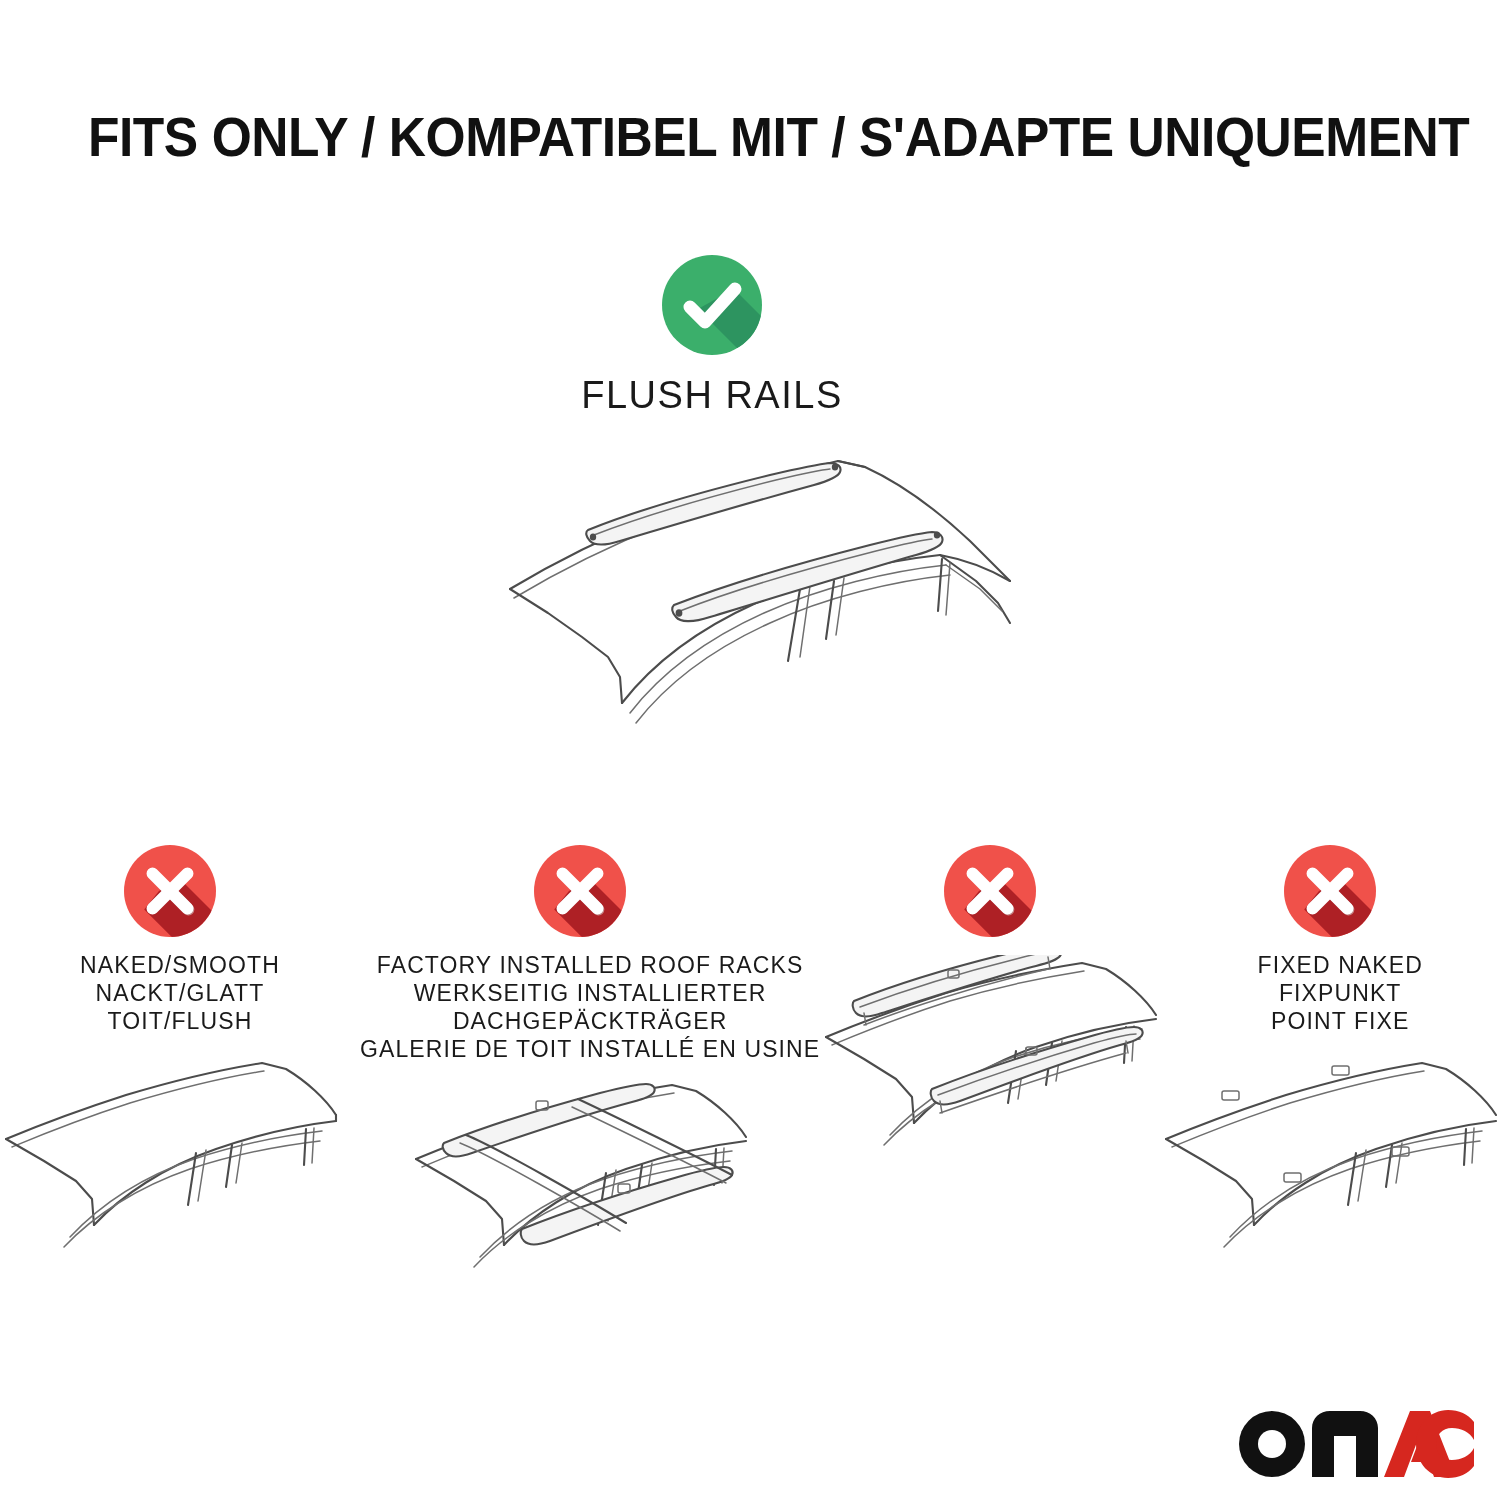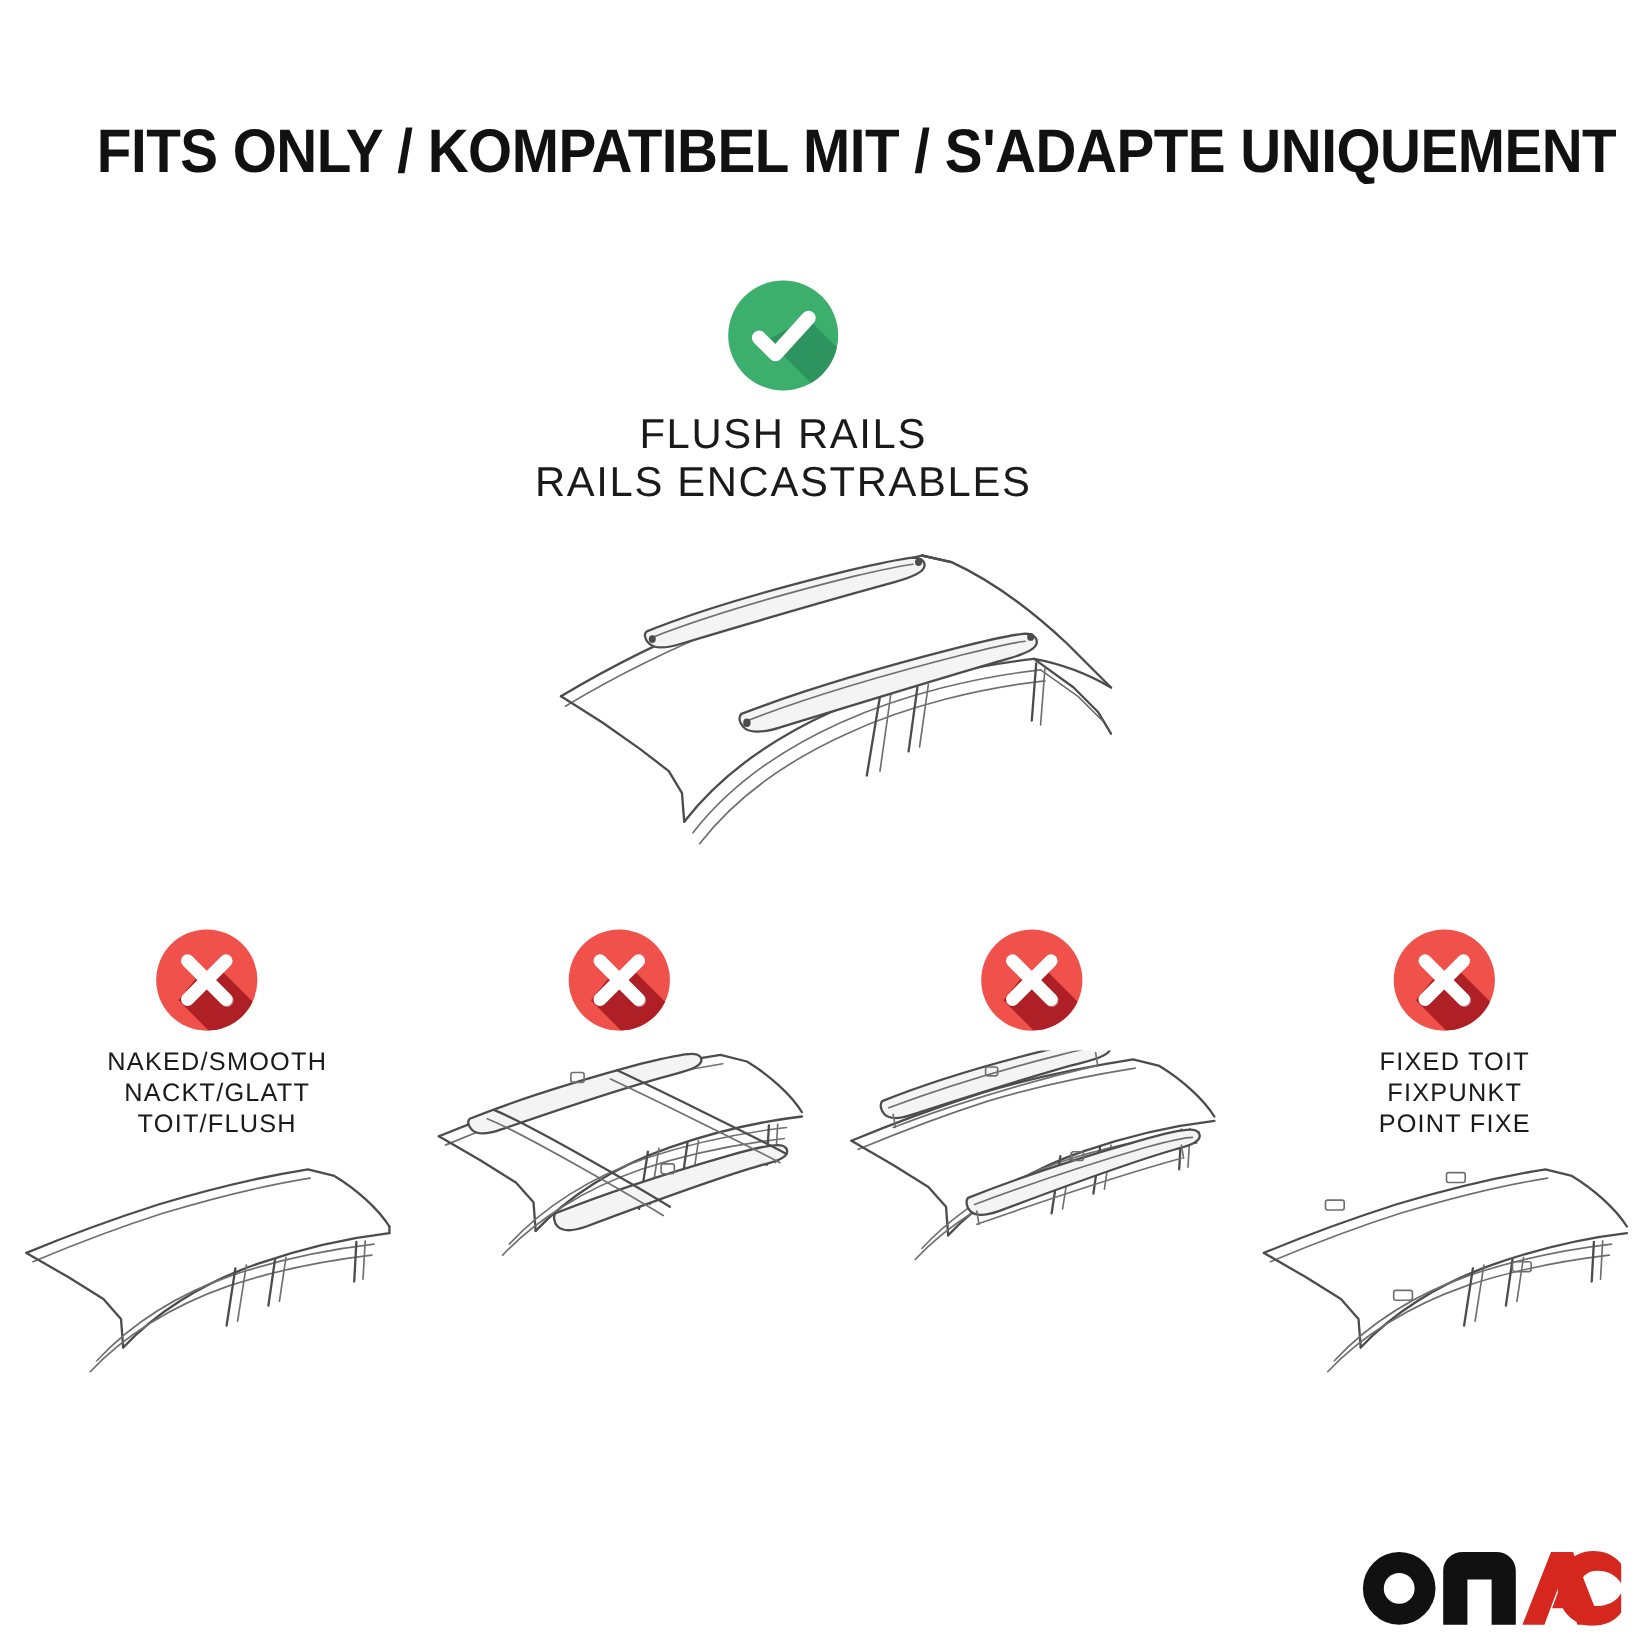--- a/index.html
+++ b/index.html
@@ -160,21 +160,20 @@
         <path d="M36 54 L50 68 L82 100 L100 100 L100 62 L72 34 Z"></path>
       </svg>
       <svg class="glyph" viewBox="0 0 100 100" aria-hidden="true">
         <path d="M28 52 L43 67 L73 34" fill="none" stroke="#ffffff" stroke-width="13" stroke-linecap="round" stroke-linejoin="round"></path>
       </svg>
     </div>
   </div>
 
   <div class="approved-text">
     <div>FLUSH RAILS</div>
-    <div>RAILS ENCASTRABLES</div>
   </div>
 
   <div class="approved-art">
     <svg width="560" height="300" viewBox="0 0 560 300" aria-hidden="true">
 
       <path class="art-stroke" d="M40 158 C70 140 120 112 190 84 C250 60 310 44 368 30
                                   L395 36 C430 52 468 80 500 110 L540 150"></path>
       <path class="art-stroke-thin" d="M44 167 C74 149 124 121 194 93 C254 69 312 53 370 39"></path>
 
       <path class="art-stroke" d="M40 158 L78 182 L112 206 L138 226 L150 246 L152 272"></path>
@@ -263,20 +262,26 @@
         </svg>
         <svg class="glyph" viewBox="0 0 100 100" aria-hidden="true">
           <g opacity="0.55">
             <path d="M52 52 L70 70" fill="none" stroke="#d8d8d8" stroke-width="13" stroke-linecap="round"></path>
           </g>
           <path d="M31 31 L69 69" fill="none" stroke="#ffffff" stroke-width="13" stroke-linecap="round"></path>
           <path d="M69 31 L31 69" fill="none" stroke="#ffffff" stroke-width="13" stroke-linecap="round"></path>
         </svg>
       </div>
     </div>
+    <div class="reject-text">
+      <div>FACTORY INSTALLED ROOF RACKS</div>
+      <div>WERKSEITIG INSTALLIERTER</div>
+      <div>DACHGEPÄCKTRÄGER</div>
+      <div>GALERIE DE TOIT INSTALLÉ EN USINE</div>
+    </div>
     <div class="reject-art">
       <svg width="340" height="250" viewBox="0 0 340 250" aria-hidden="true">
 
         <path class="art-stroke" d="M6 78 C30 68 70 52 126 34 C176 19 224 10 262 4
                                     L286 10 C306 22 326 40 336 56"></path>
         <path class="art-stroke-thin" d="M12 86 C36 76 74 60 130 42 C180 27 226 18 264 12"></path>
         <path class="art-stroke" d="M6 78 L44 100 L76 120 L92 138 L94 164"></path>
         <path class="art-stroke" d="M94 164 C122 134 164 106 216 88 C262 72 302 64 336 60"></path>
         <path class="art-stroke-thin" d="M70 176 C100 144 142 116 194 98 C242 82 288 74 322 70"></path>
         <path class="art-stroke-thin" d="M64 186 C94 154 138 126 190 108 C238 92 286 84 320 80"></path>
@@ -368,21 +373,21 @@
         <svg class="glyph" viewBox="0 0 100 100" aria-hidden="true">
           <g opacity="0.55">
             <path d="M52 52 L70 70" fill="none" stroke="#d8d8d8" stroke-width="13" stroke-linecap="round"></path>
           </g>
           <path d="M31 31 L69 69" fill="none" stroke="#ffffff" stroke-width="13" stroke-linecap="round"></path>
           <path d="M69 31 L31 69" fill="none" stroke="#ffffff" stroke-width="13" stroke-linecap="round"></path>
         </svg>
       </div>
     </div>
     <div class="reject-text">
-      <div>FIXED TOIT</div>
+      <div>FIXED NAKED</div>
       <div>FIXPUNKT</div>
       <div>POINT FIXE</div>
     </div>
     <div class="reject-art">
       <svg width="340" height="250" viewBox="0 0 340 250" aria-hidden="true">
         <path class="art-stroke" d="M6 86 C30 76 70 60 126 42 C176 27 224 16 262 10
                                     L286 16 C306 28 326 46 336 62"></path>
         <path class="art-stroke-thin" d="M12 94 C36 84 74 68 130 50 C180 35 226 24 264 18"></path>
         <path class="art-stroke" d="M6 86 L44 108 L76 128 L92 146 L94 172"></path>
         <path class="art-stroke" d="M94 172 C122 142 164 114 216 96 C262 80 302 72 336 68"></path>

